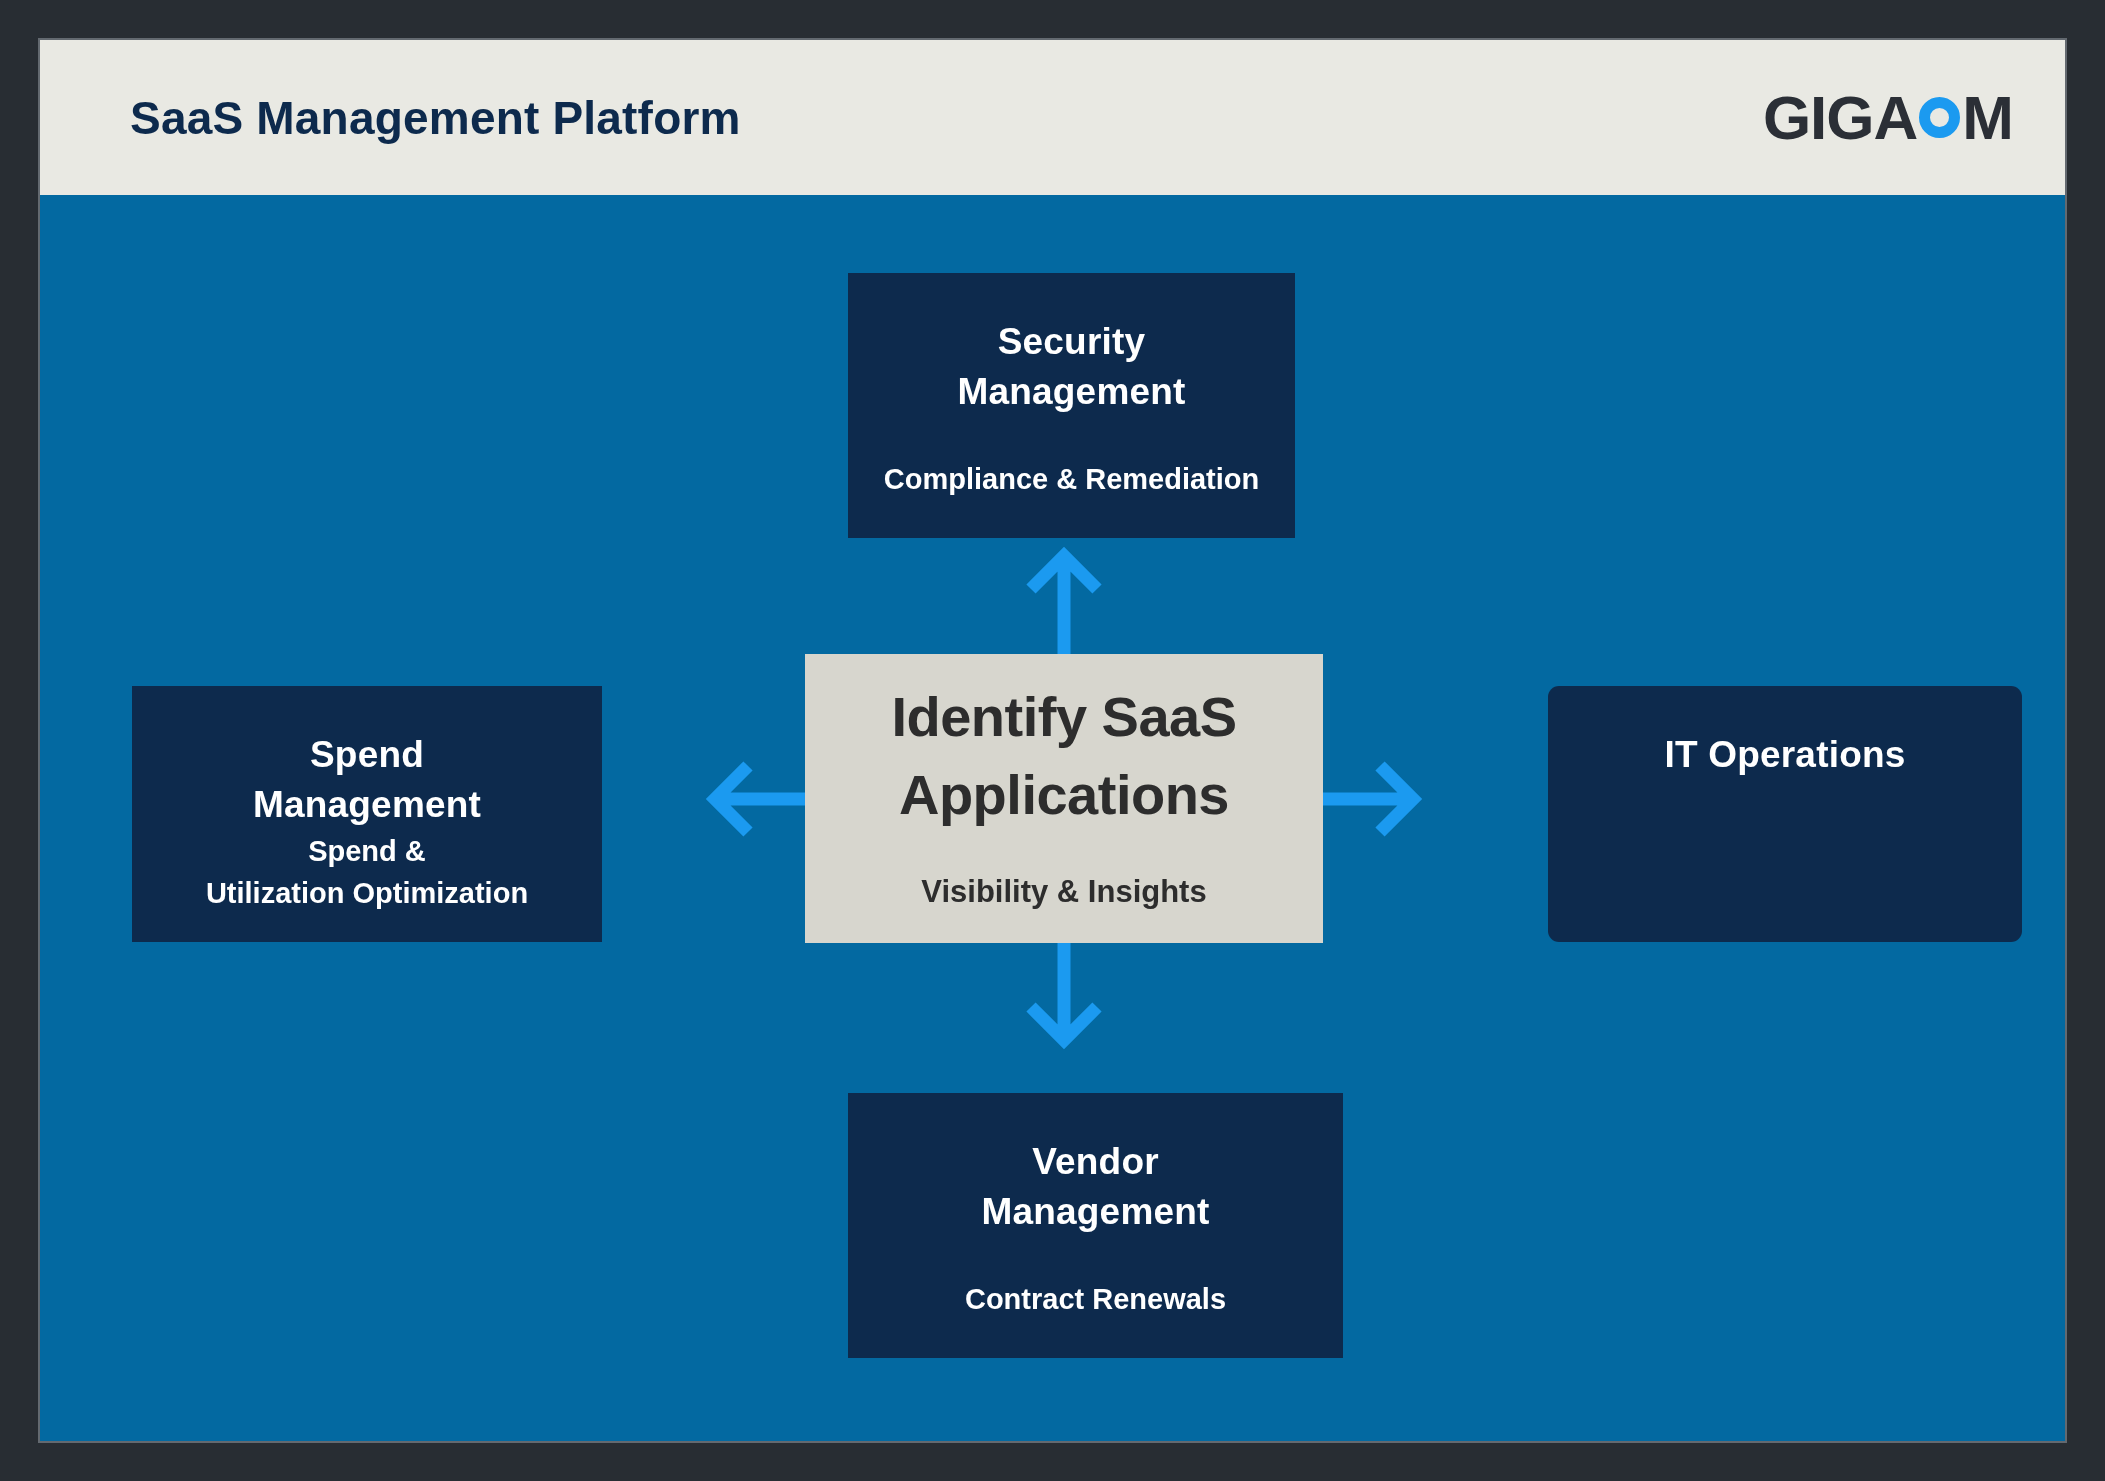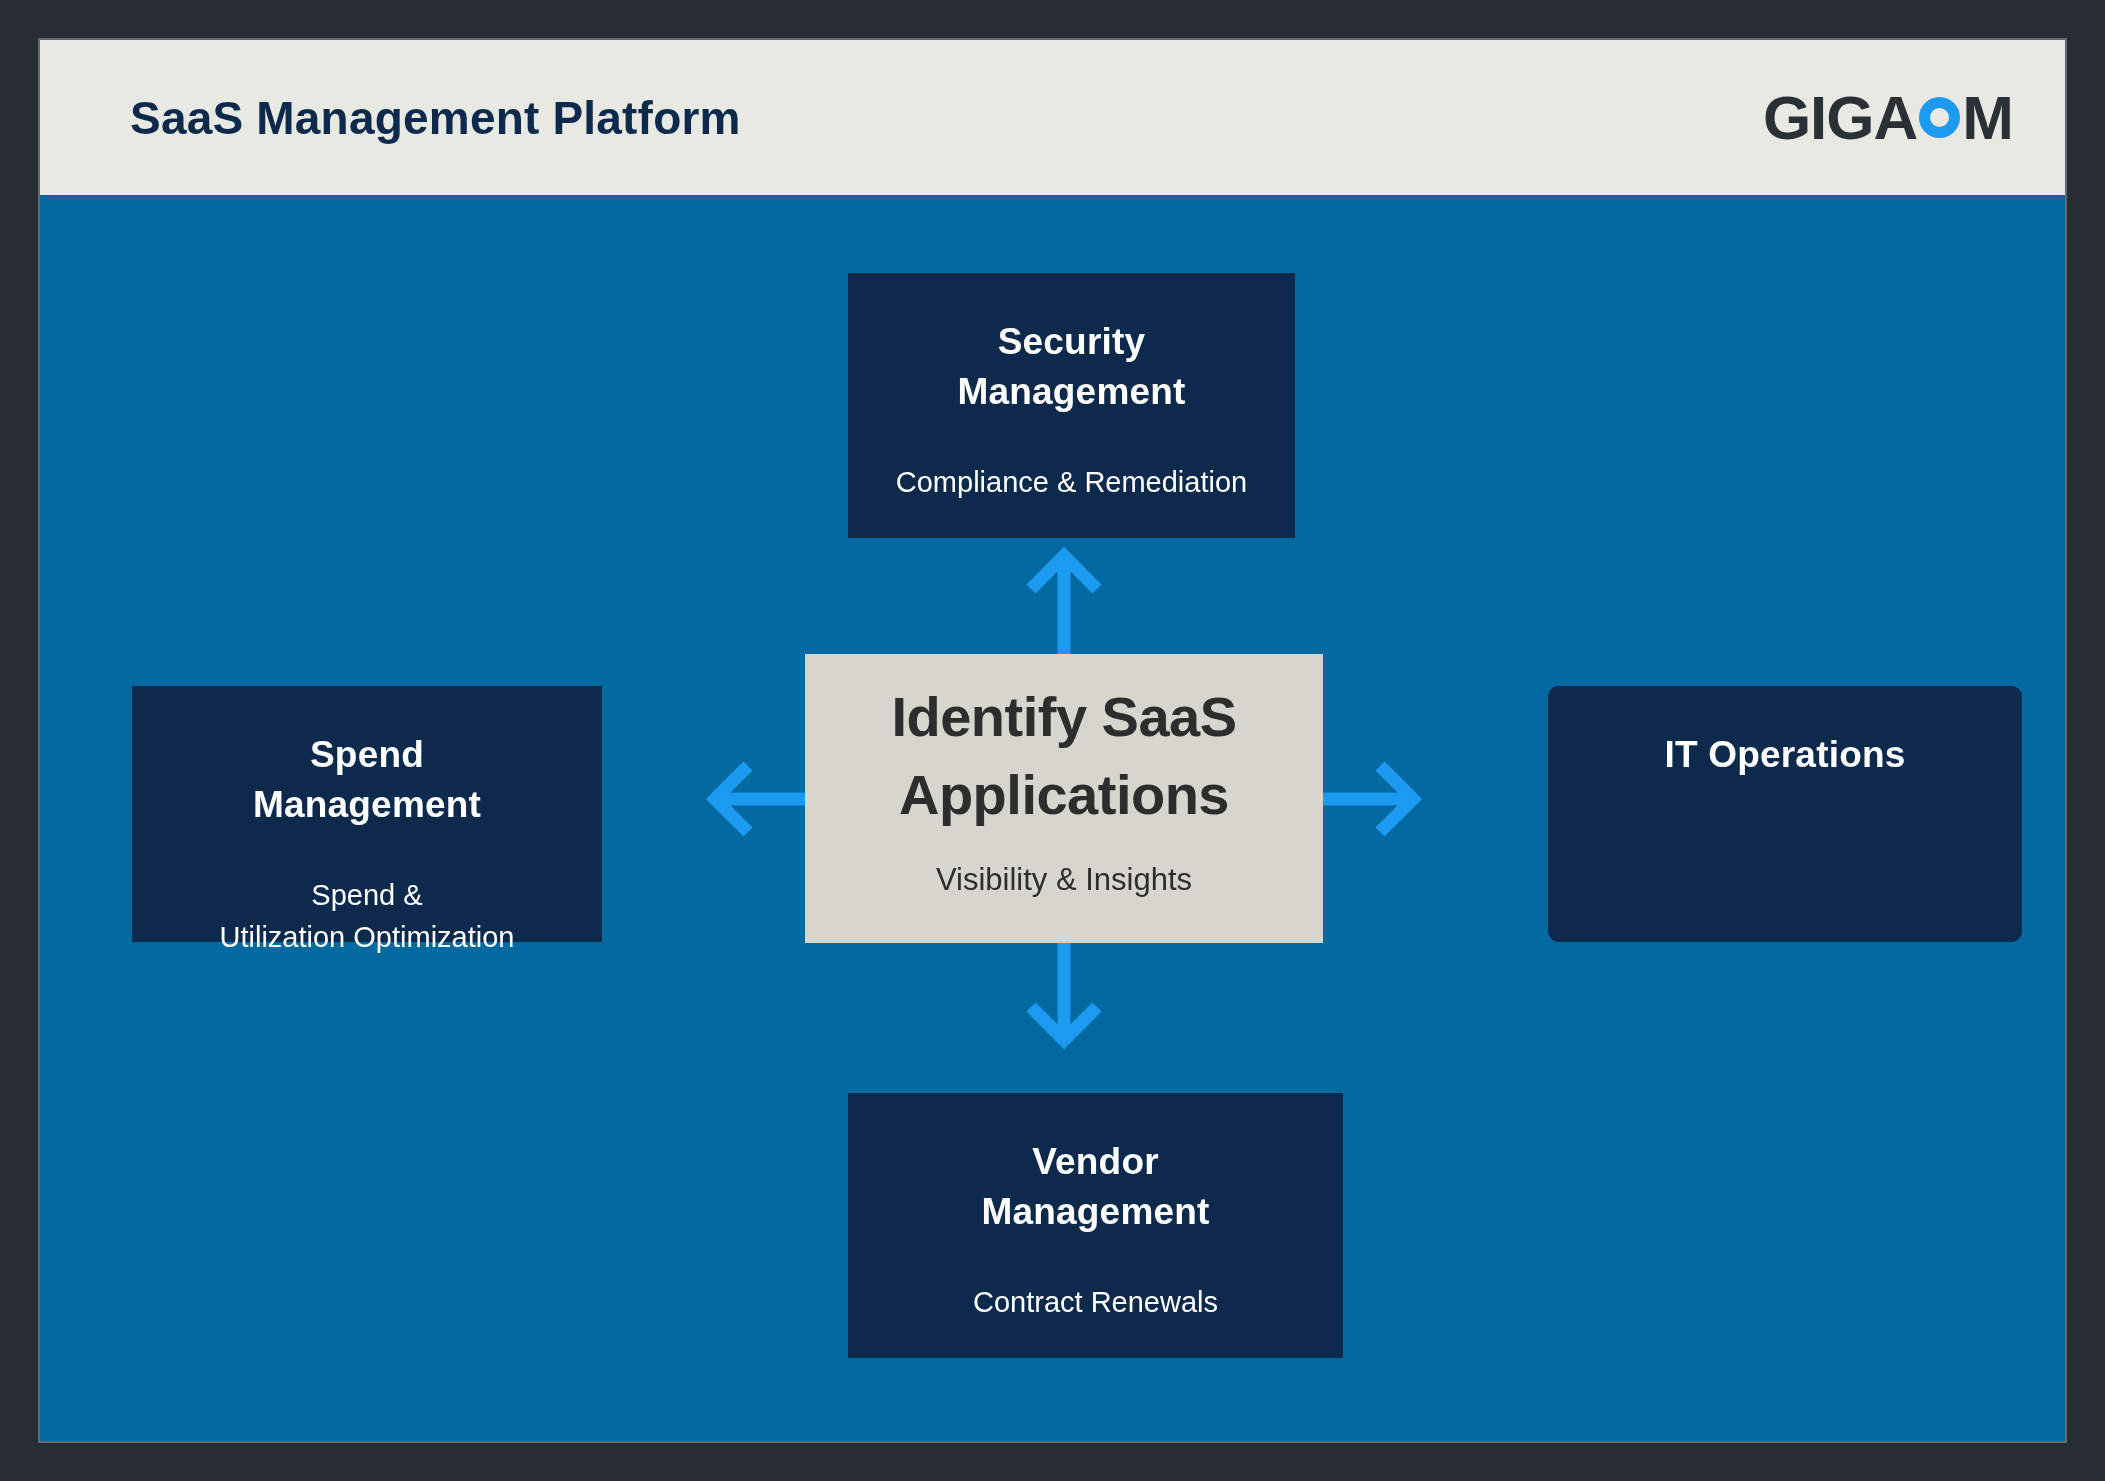--- a/index.html
+++ b/index.html
@@ -30,22 +30,22 @@
   .logo-o{
     display:inline-block;width:41px;height:41px;box-sizing:border-box;
     border:11px solid var(--blue,#1b9af0);border-radius:50%;margin:0 2px;
   }
   
   .node{
     position:absolute;box-sizing:border-box;text-align:center;
     display:flex;flex-direction:column;justify-content:space-between;align-items:center;
   }
   .node h2{margin:0;white-space:pre-line;font-weight:700;}
-  .node p{margin:12px;white-space:pre-line;font-weight:400;}
-  .navy{background:var(--navy,#0d2a4d);color:#ffffff;padding:44px 11px 38px;gap:32px;}
+  .node p{margin:0;white-space:pre-line;font-weight:700;}
+  .navy{background:var(--navy,#0d2a4d);color:#ffffff;padding:44px 11px 38px;}
   .navy h2{font-size:37px;line-height:50px;letter-spacing:.2px;}
   .navy p{font-size:29px;line-height:42px;}
   .node-top{left:808px;top:233px;width:447px;height:265px;}
   .node-left{left:92px;top:646px;width:470px;height:256px;}
   .node-right{left:1508px;top:646px;width:474px;height:256px;border-radius:11px;}
   .node-bottom{left:808px;top:1053px;width:495px;height:265px;}
   .node-center{
     left:765px;top:614px;width:518px;height:289px;
     background:var(--center_bg,#d7d6ce);color:var(--ink,#2d2d2d);
     padding:24px 12px 30px;

